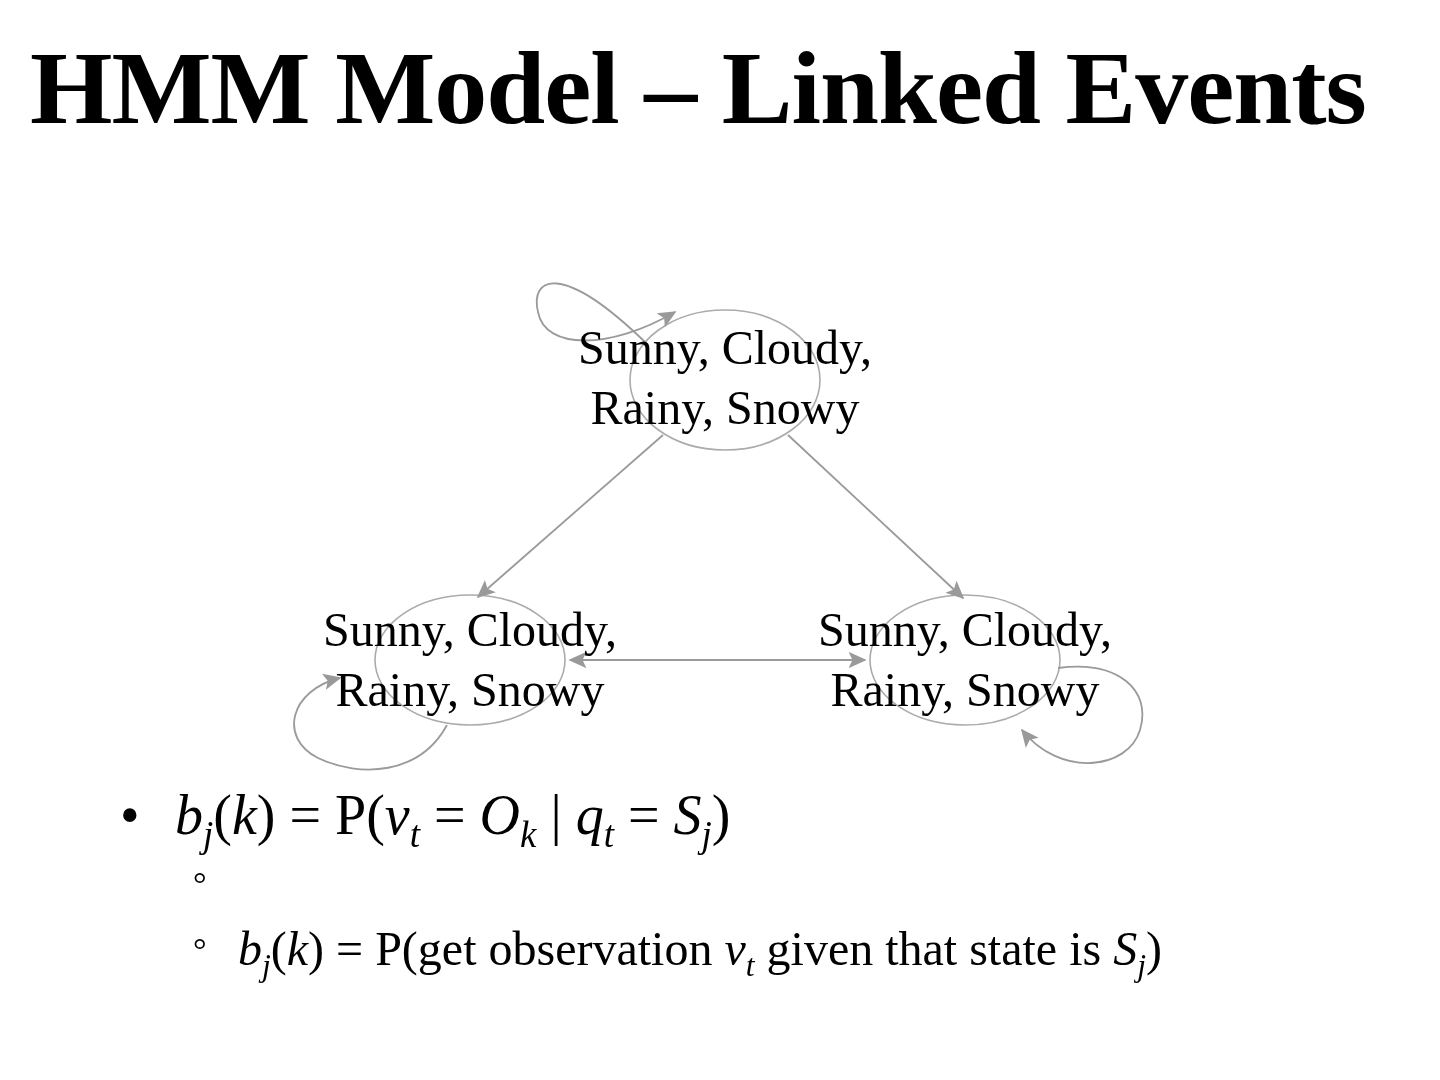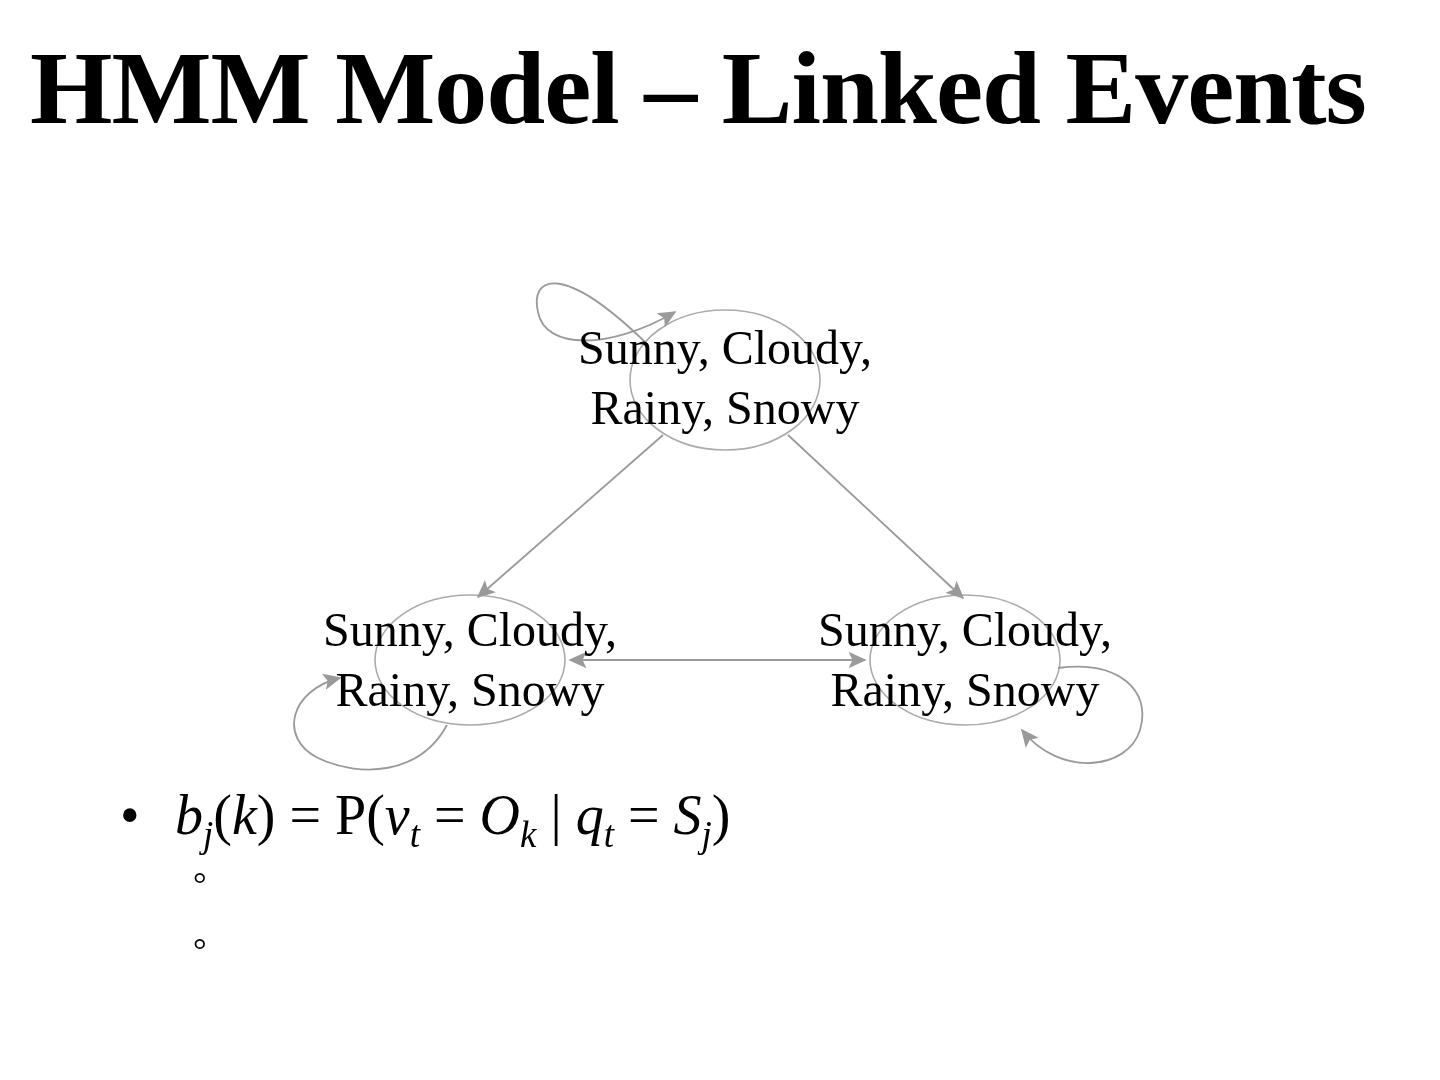--- a/index.html
+++ b/index.html
@@ -160,15 +160,16 @@
     <span class="marker">•</span>
     <span><span class="it">b</span><span class="sub">j</span><span class="rom">(</span><span class="it">k</span><span class="rom">) = </span><span class="rom">P</span><span class="rom">(</span><span class="it">v</span><span class="sub">t</span><span class="rom"> = </span><span class="it">O</span><span class="sub">k</span><span class="rom"> | </span><span class="it">q</span><span class="sub">t</span><span class="rom"> = </span><span class="it">S</span><span class="sub">j</span><span class="rom">)</span></span>
   </div>
 
   <div class="bullet-l2">
     <span class="marker">°</span>
   </div>
 
   <div class="bullet-l2">
     <span class="marker">°</span>
+    <span><span class="it">b</span><span class="sub">j</span><span class="rom">(</span><span class="it">k</span><span class="rom">) = </span><span class="rom">P(get observation </span><span class="it">v</span><span class="sub">t</span><span class="rom"> given that state is </span><span class="it">S</span><span class="sub">j</span><span class="rom">)</span></span>
   </div>
 
 </div>
 
 </body></html>

